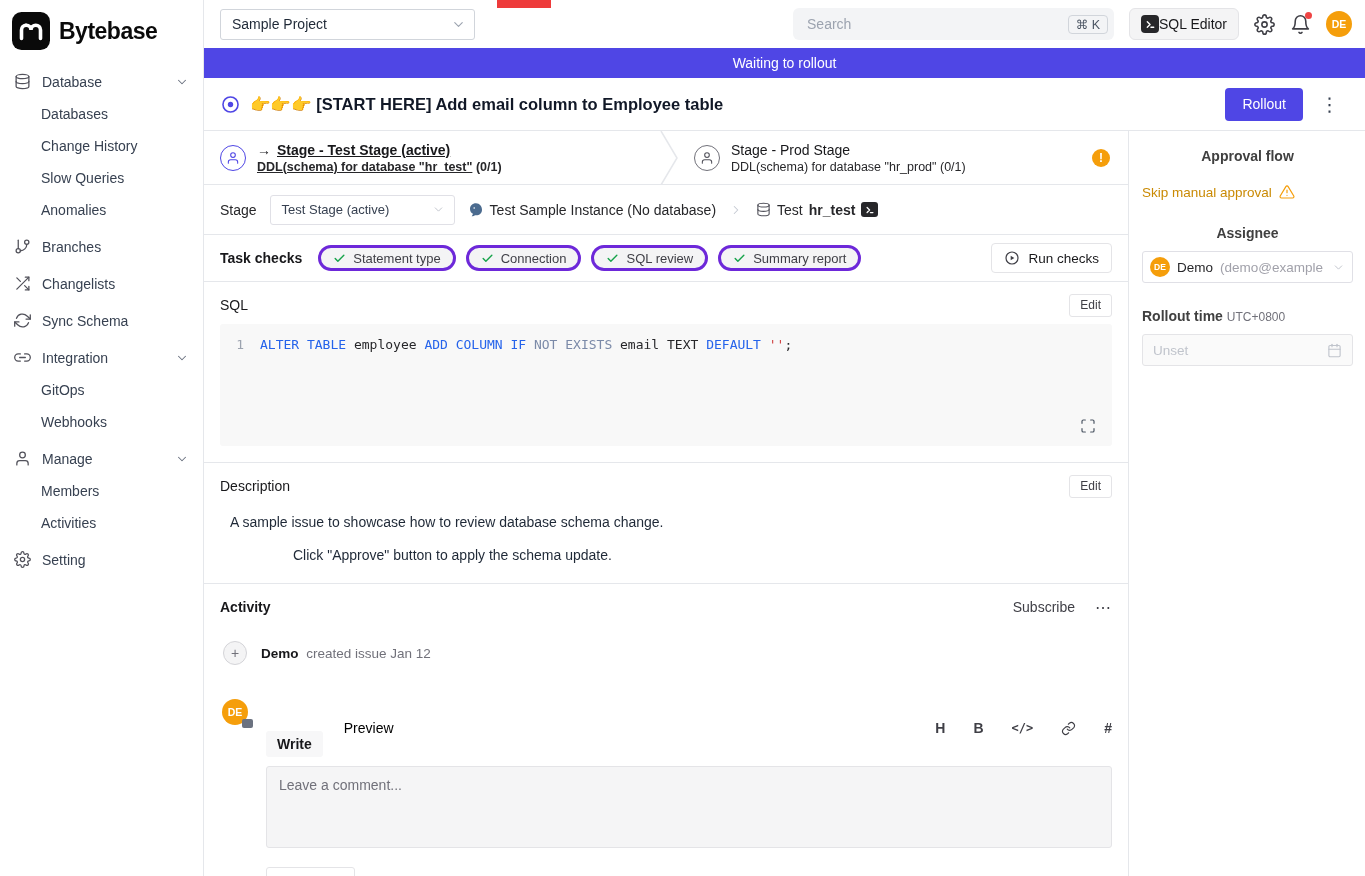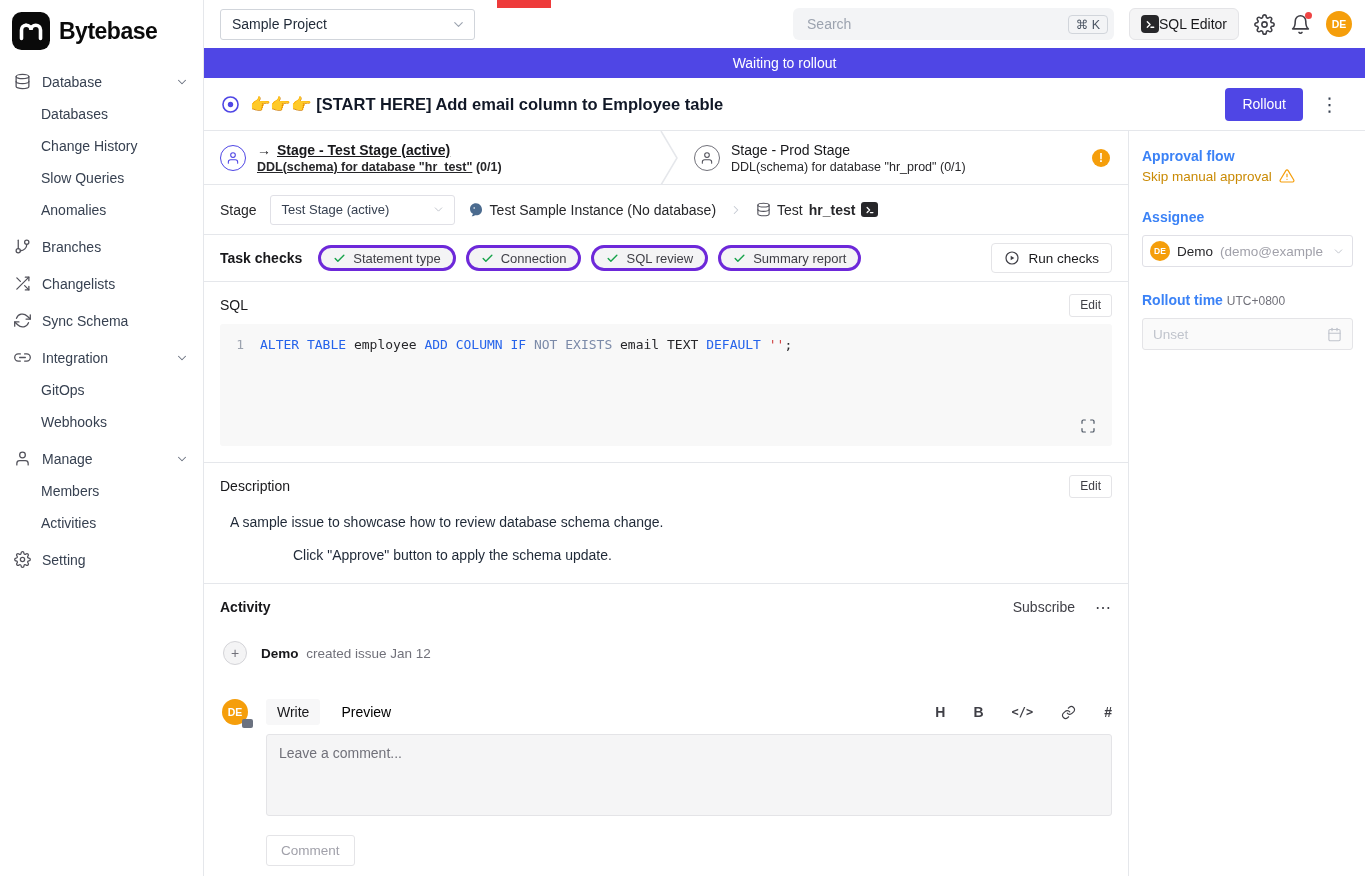--- a/index.html
+++ b/index.html
@@ -111,33 +111,33 @@
   .plus-circle { width:24px; height:24px; border-radius:50%; background:#f4f4f5; border:1px solid #d4d4d8; color:#71717a; display:flex; align-items:center; justify-content:center; font-size:14px; }
   .feed-user { font-weight:700; color:#18181b; }
   .feed-rest { color:#71717a; margin-left:4px; }
 
   .comment-wrap { margin-top:34px; display:flex; gap:18px; padding-left:2px; }
   .avatar-wrap { position:relative; width:26px; height:26px; flex-shrink:0; }
   .bubble { position:absolute; right:-5px; bottom:-3px; width:11px; height:9px; background:#6b7280; border-radius:2px; }
   .editor-col { flex:1; min-width:0; }
   .tabs-row { display:flex; align-items:center; margin-bottom:9px; }
   .tab { padding:5px 11px; cursor:pointer; }
-  .tab.active { color:#18181b; font-weight:400; background:#f7f7f8; border-radius:3px; }
+  .tab.active { color:#18181b; font-weight:700; background:#f7f7f8; border-radius:3px;margin-top:32px; }
   .tab.idle { color:#000000; margin-left:10px; }
   .md-toolbar { margin-left:auto; display:flex; align-items:center; gap:28px; color:#3f3f46; }
   .md-btn { cursor:pointer; font-weight:700; font-size:14px; }
   .md-btn.code-glyph { font-family:"DejaVu Sans Mono",monospace; font-size:12px; }
   .comment-area { width:100%; height:82px; background:#f5f5f6; border:1px solid #e4e4e7; border-radius:3px; padding:10px 12px; font:14px "Liberation Sans",sans-serif; color:#18181b; resize:none; outline:none; }
   .comment-area::placeholder { color:#71717a; }
   .comment-btn { margin-top:16px; height:31px; padding:0 14px; background:#fff; border:1px solid #e4e4e7; border-radius:3px; color:#a1a1aa; font-size:13.5px; cursor:pointer; font-family:inherit; }
 
   
-  .p-title { font-weight:600; color:#3b82f6; }
+  .p-title { font-weight:600; color:#404040;text-align:center; }
   .p-sub { font-size:12px; color:#71717a; font-weight:400; }
-  .skip-row { margin-top:4px; display:flex; align-items:center; gap:7px; color:#ca8a04; font-size:13.5px; }
+  .skip-row { margin-top:20px; display:flex; align-items:center; gap:7px; color:#ca8a04; font-size:13.5px; }
   .assignee-block { margin-top:25px; }
   .assignee-ctl { margin-top:10px; height:32px; border:1px solid #e0e0e6; border-radius:3px; display:flex; align-items:center; gap:7px; padding:0 7px; cursor:pointer; }
   .mini-avatar { width:20px; height:20px; border-radius:50%; background:#f59e0b; color:#fff; font-size:8.5px; font-weight:700; display:flex; align-items:center; justify-content:center; flex-shrink:0; }
   .assignee-name { font-size:13.5px; color:#27272a; white-space:nowrap; }
   .assignee-email { font-size:13.5px; color:#a1a1aa; white-space:nowrap; overflow:hidden; flex:1; }
   .ctl-chev { color:#c0c4cc; flex-shrink:0; }
   .rollout-block { margin-top:25px; }
   .unset-input { margin-top:10px; height:32px; background:#fafafa; border:1px solid #e4e4e7; border-radius:3px; display:flex; align-items:center; justify-content:space-between; padding:0 10px; color:#c0c4cc; font-size:13.5px; cursor:pointer; }
 
   .red-indicator { position:absolute; left:497px; top:0; width:54px; height:8px; background:#ee3b3b; }

